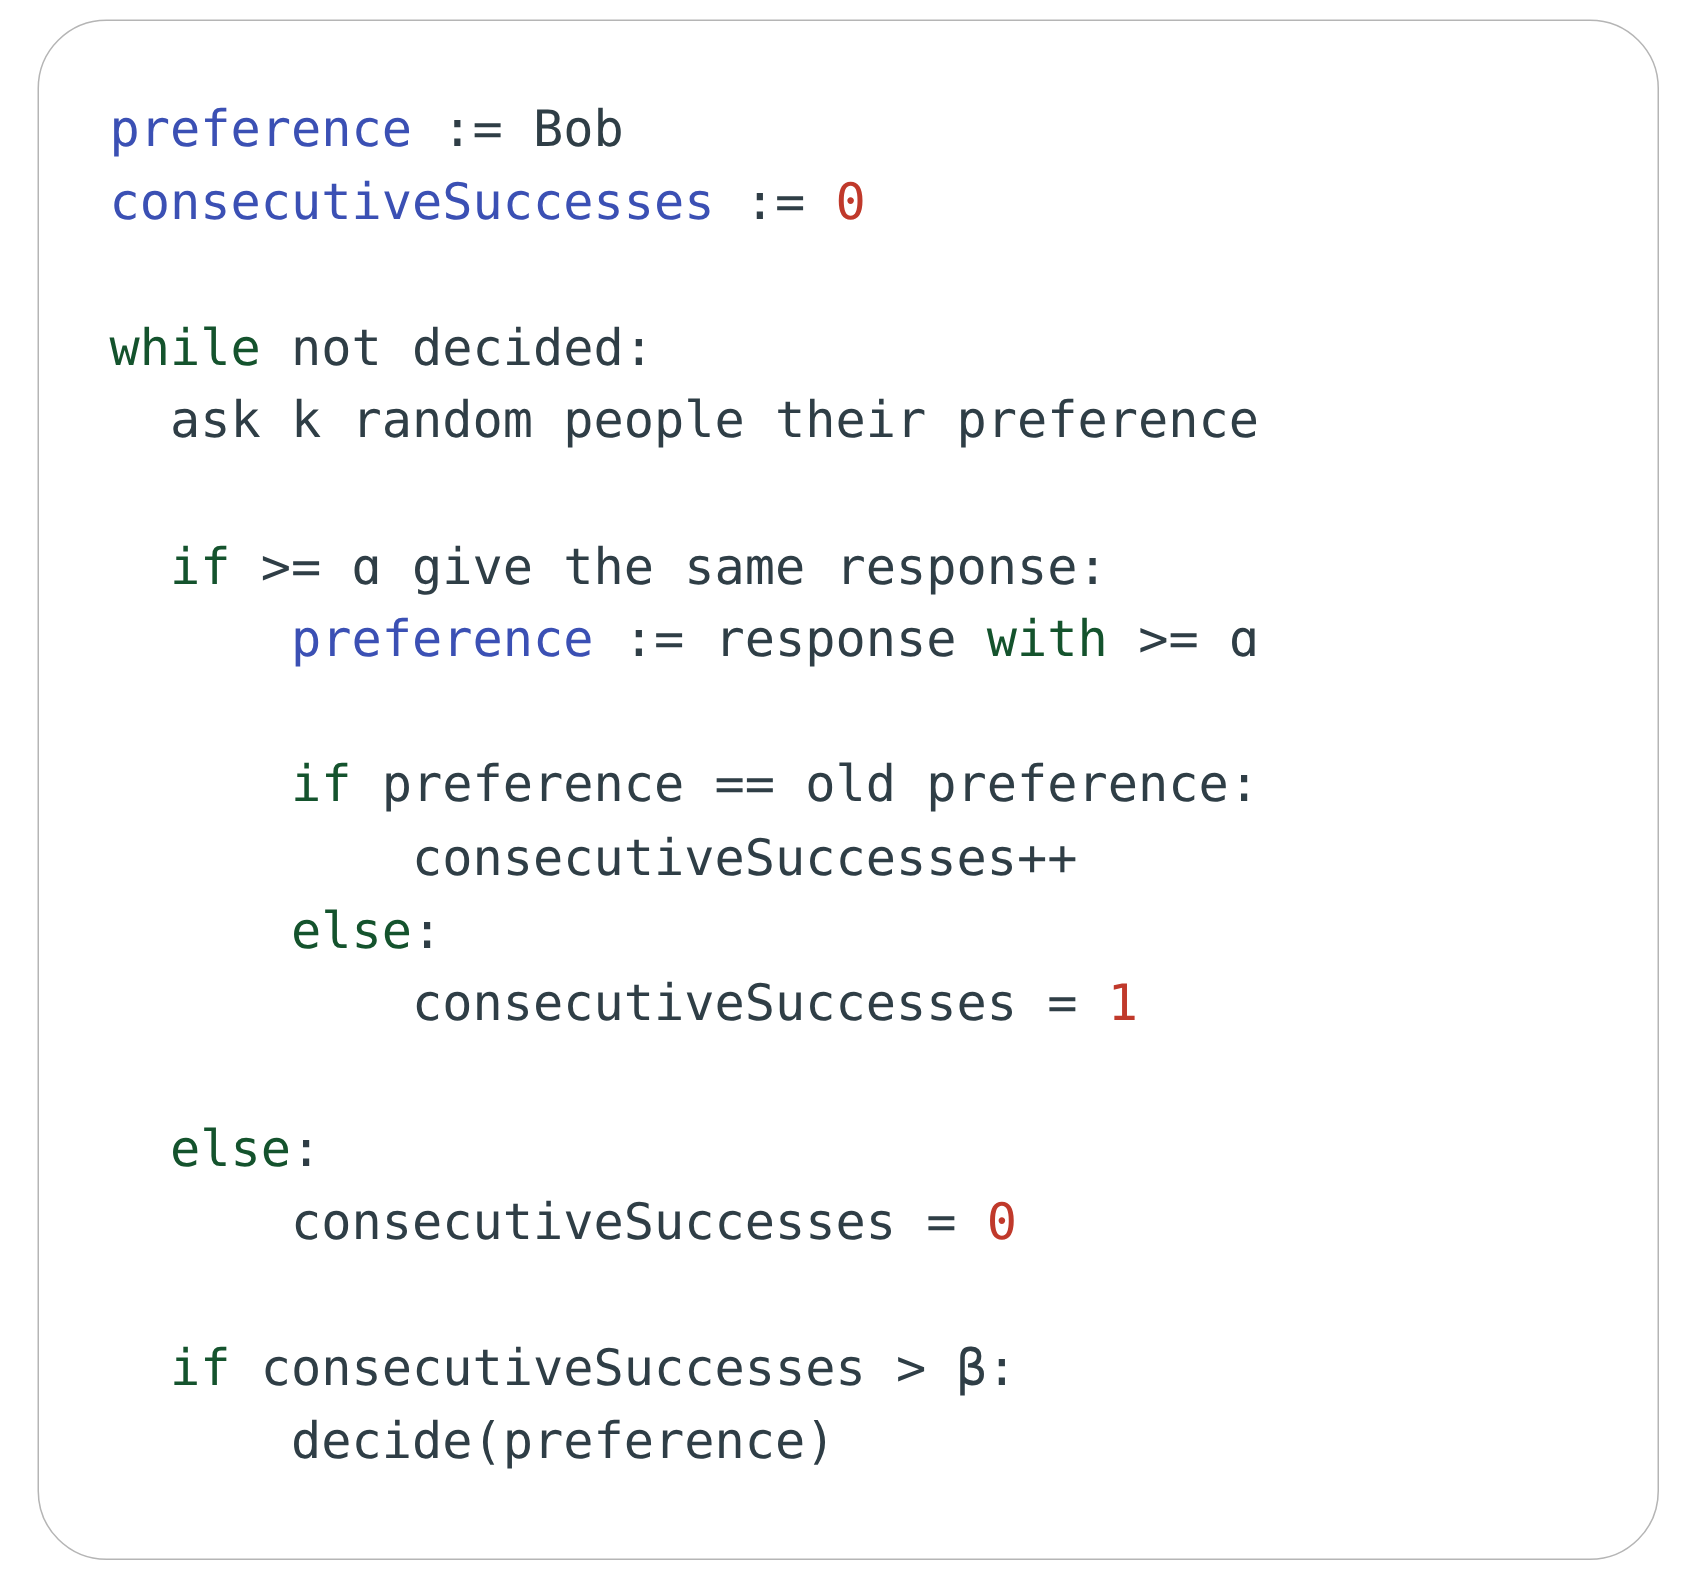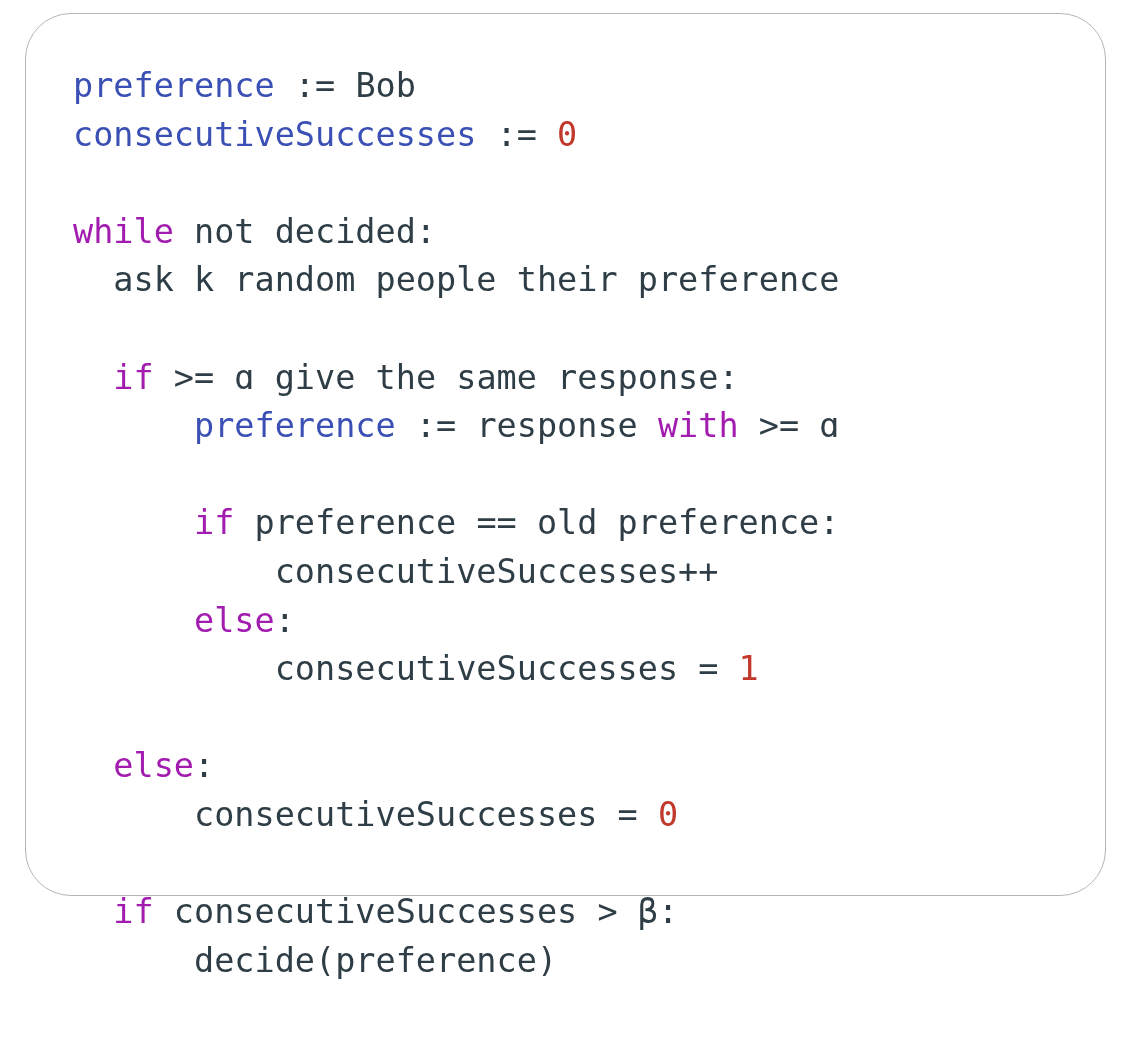--- a/index.html
+++ b/index.html
@@ -12,21 +12,21 @@
     height: 1060px;
     font-family: "DejaVu Sans Mono", monospace;
     overflow: hidden;
   }
 
   #pseudocode-card {
     position: absolute;
     left: 25px;
     top: 13px;
     width: 1081px;
-    height: 883px;
+    height: 1027px;
     box-sizing: border-box;
     border: 1.6px solid #b5b5b5;
     border-radius: 46px;
     background: #ffffff;
   }
 
   #code-block {
     position: absolute;
     left: 47px;
     top: 48px;
@@ -36,21 +36,21 @@
     letter-spacing: 0px;
     white-space: pre;
     color: #2f3e46;
   }
 
   .code-line {
     height: 48.6px;
     white-space: pre;
   }
 
-  .tok-kw   { color: #a21caf; }
+  .tok-kw   { color: #14532d; }
   .tok-var  { color: #3b50b4; }
   .tok-num  { color: #c0392b; }
   .tok-txt  { color: #2f3e46; }
 </style>
 </head>
 <body>
 
 <div id="pseudocode-card">
   <div id="code-block"><div class="code-line"><span class="tok-var">preference</span><span class="tok-txt"> := </span><span class="tok-txt">Bob</span></div><div class="code-line"><span class="tok-var">consecutiveSuccesses</span><span class="tok-txt"> := </span><span class="tok-num">0</span></div><div class="code-line">&nbsp;</div><div class="code-line"><span class="tok-kw">while</span><span class="tok-txt"> not decided:</span></div><div class="code-line"><span class="tok-txt">  ask k random people their preference</span></div><div class="code-line">&nbsp;</div><div class="code-line"><span class="tok-txt">  </span><span class="tok-kw">if</span><span class="tok-txt"> &gt;= ɑ give the same response:</span></div><div class="code-line"><span class="tok-txt">      </span><span class="tok-var">preference</span><span class="tok-txt"> := response </span><span class="tok-kw">with</span><span class="tok-txt"> &gt;= ɑ</span></div><div class="code-line">&nbsp;</div><div class="code-line"><span class="tok-txt">      </span><span class="tok-kw">if</span><span class="tok-txt"> preference == old preference:</span></div><div class="code-line"><span class="tok-txt">          consecutiveSuccesses++</span></div><div class="code-line"><span class="tok-txt">      </span><span class="tok-kw">else</span><span class="tok-txt">:</span></div><div class="code-line"><span class="tok-txt">          consecutiveSuccesses = </span><span class="tok-num">1</span></div><div class="code-line">&nbsp;</div><div class="code-line"><span class="tok-txt">  </span><span class="tok-kw">else</span><span class="tok-txt">:</span></div><div class="code-line"><span class="tok-txt">      consecutiveSuccesses = </span><span class="tok-num">0</span></div><div class="code-line">&nbsp;</div><div class="code-line"><span class="tok-txt">  </span><span class="tok-kw">if</span><span class="tok-txt"> consecutiveSuccesses &gt; β:</span></div><div class="code-line"><span class="tok-txt">      decide(preference)</span></div></div>
 </div>

